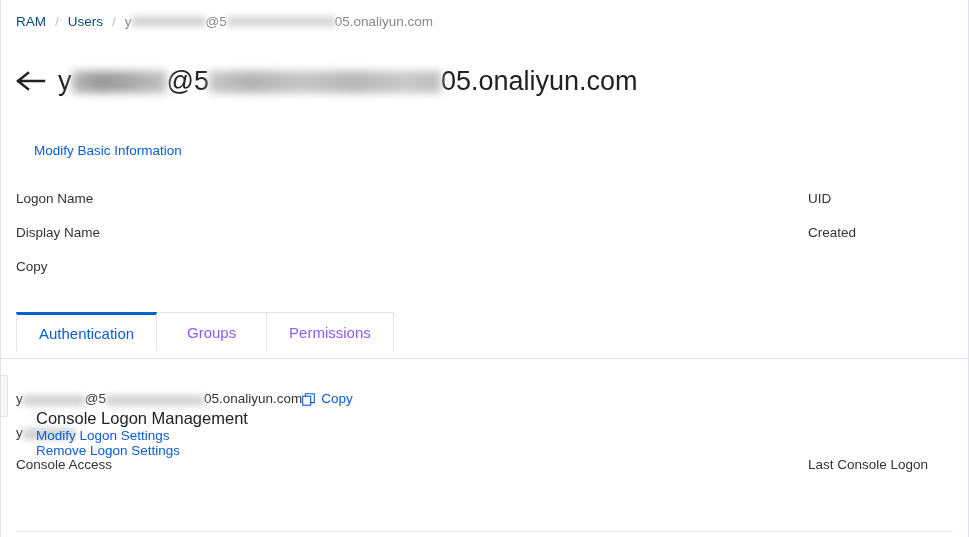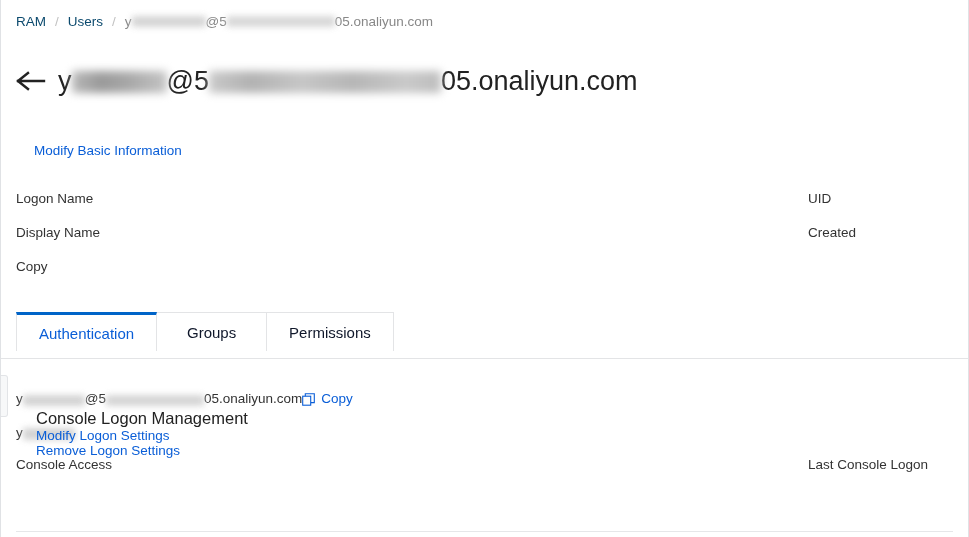--- a/index.html
+++ b/index.html
@@ -214,21 +214,21 @@
     height: 39px;
   }
   .tab {
     display: flex;
     align-items: center;
     justify-content: center;
     padding: 0 22px;
     min-width: 110px;
     box-sizing: border-box;
     font-size: 15px;
-    color: #0f172a;
+    color: #8b5cf6;
     background: #fff;
     border: 1px solid #e3e4e6;
     border-bottom: none;
     border-left: none;
     cursor: pointer;
     position: relative;
   }
   .tab:first-child { border-left: 1px solid #e3e4e6; }
   .tab.active {
     color: #0a5ed7;

